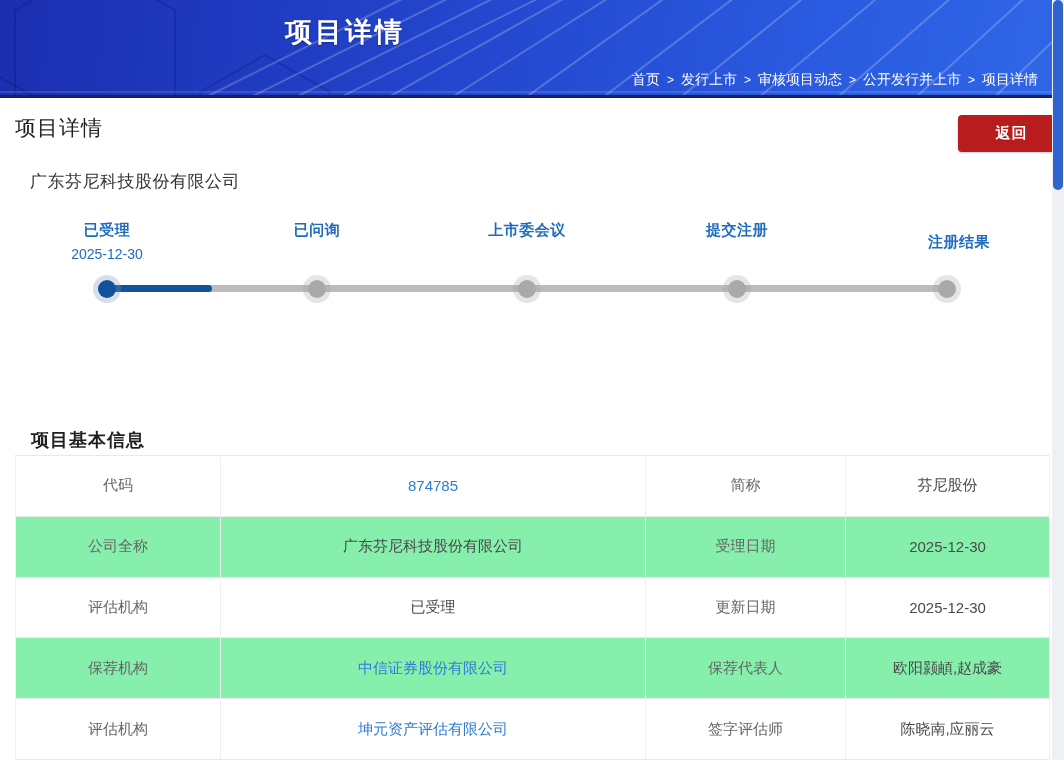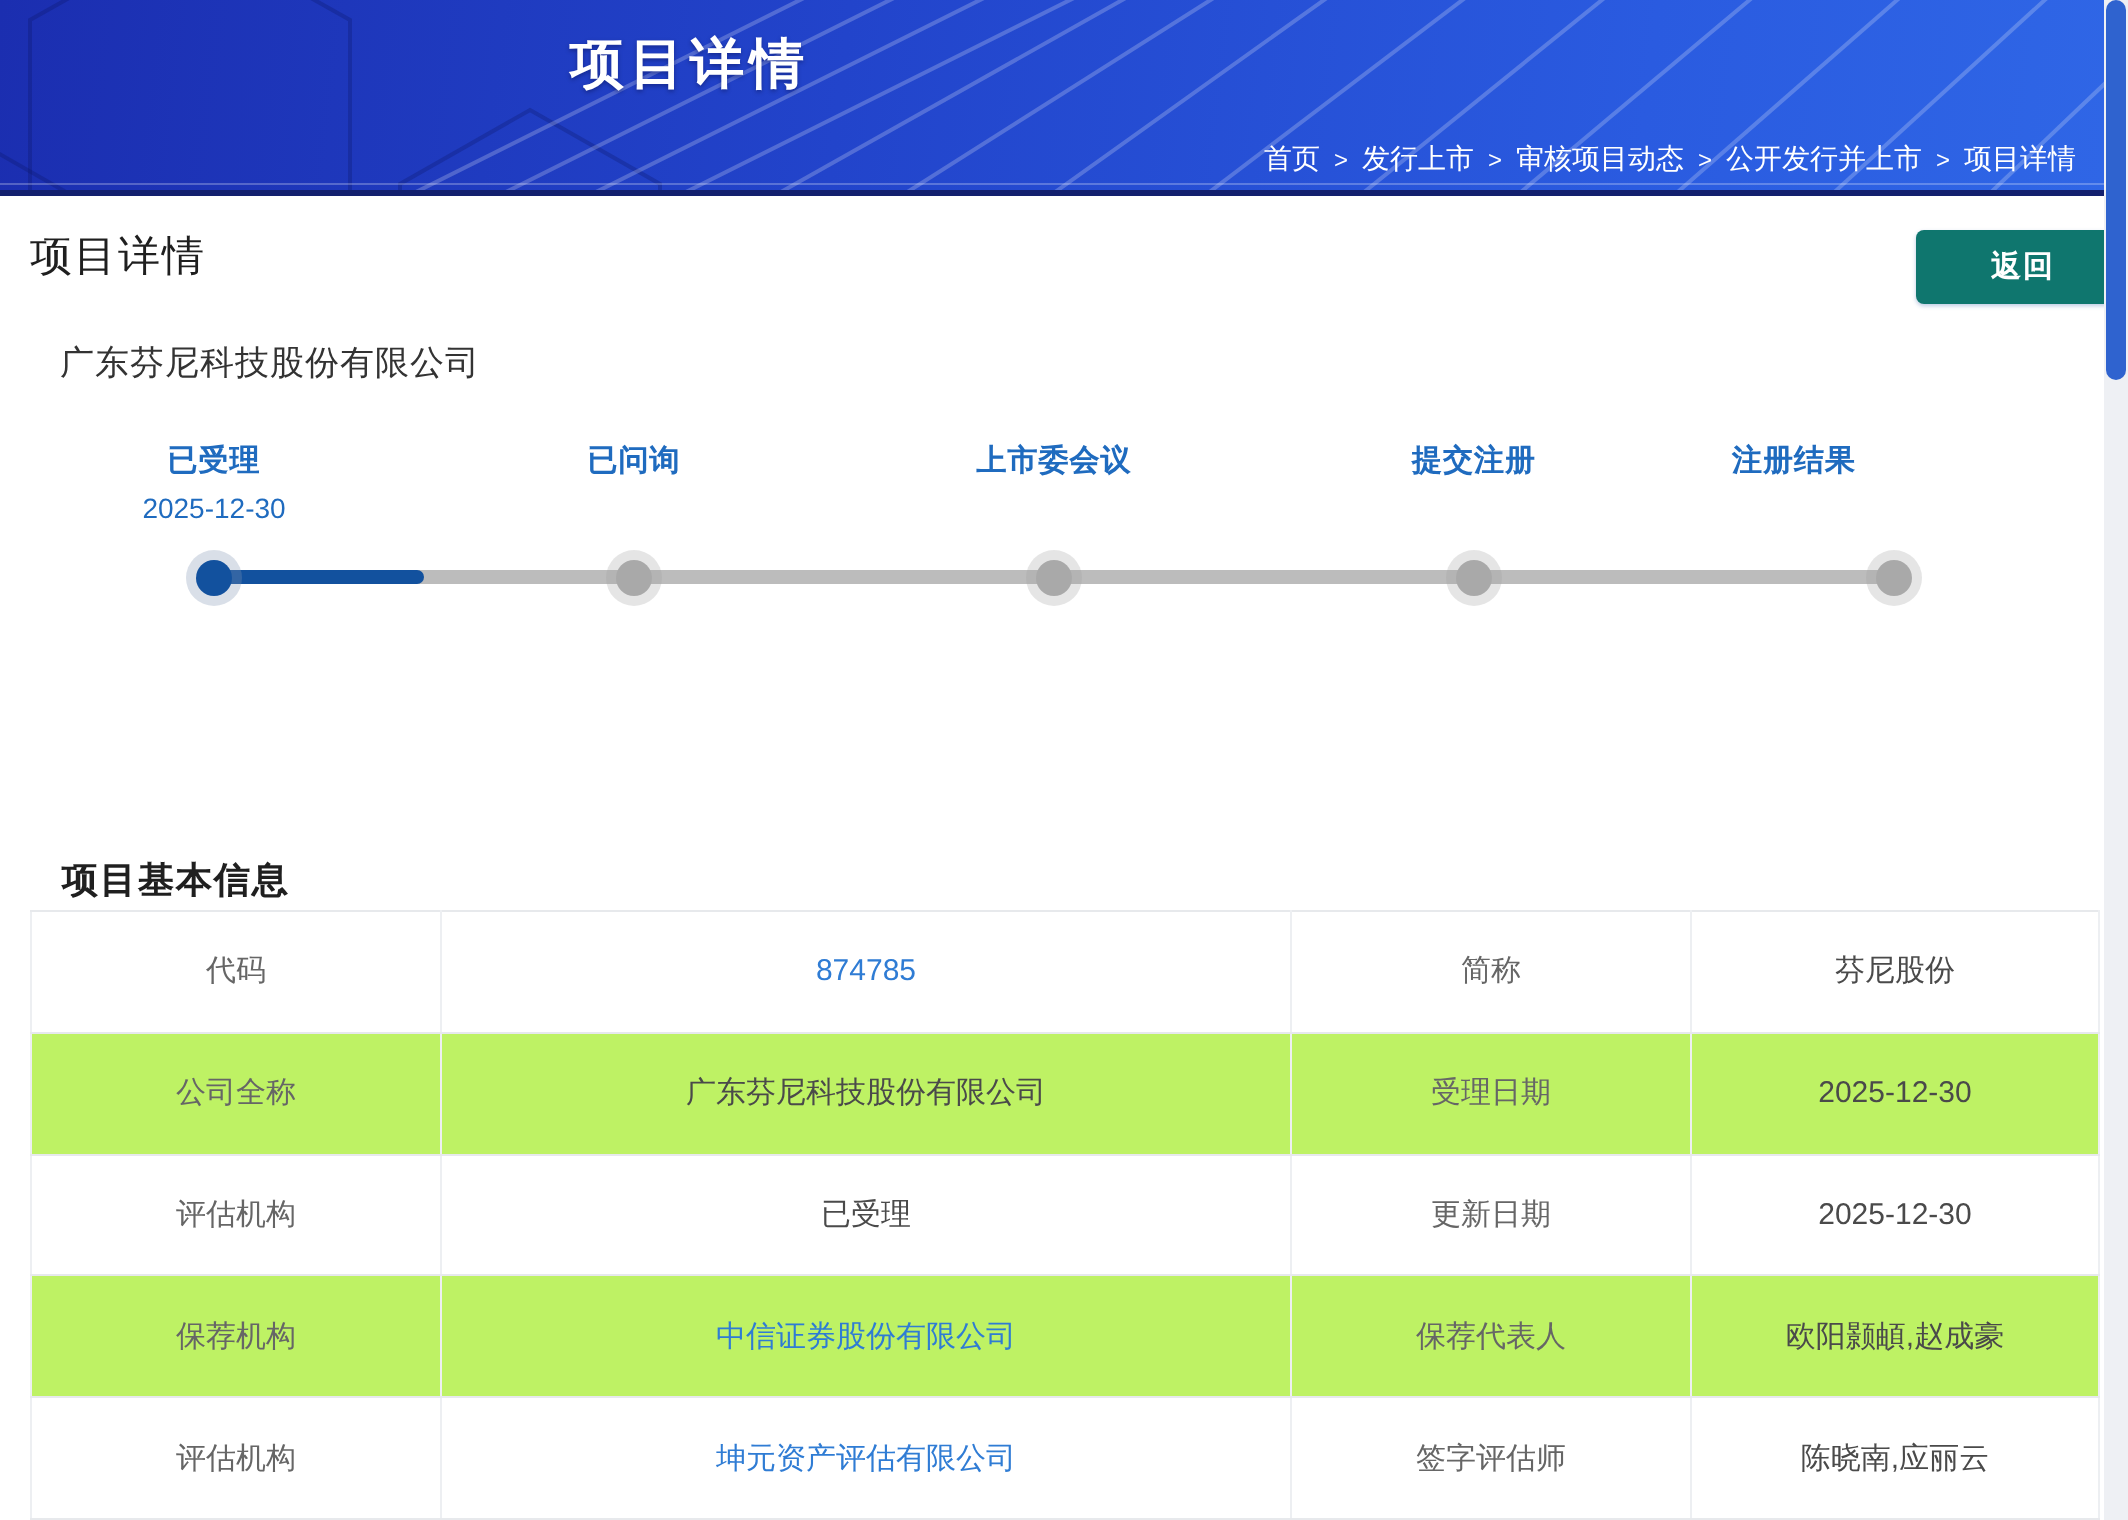--- a/index.html
+++ b/index.html
@@ -29,21 +29,21 @@
   .bc-item{color:#ffffff;text-decoration:none;cursor:pointer;}
   .bc-sep{color:#ffffff;margin:0 7px;font-size:12px;}
 
   
   .page-title{
     position:absolute;left:15px;top:114px;margin:0;
     font-size:21px;font-weight:500;color:#1f1f1f;letter-spacing:1px;
   }
   .back-button{
     position:absolute;left:958px;top:115px;width:107px;height:37px;
-    background:#0f766e;color:#ffffff;border:none;border-radius:4px;
+    background:#b91c1c;color:#ffffff;border:none;border-radius:4px;
     font-size:15px;font-weight:600;letter-spacing:1px;cursor:pointer;
     font-family:Liberation Mono, monospace;box-shadow:0 1px 2px rgba(30,80,160,.3);
   }
   .company-name{
     position:absolute;left:30px;top:170px;
     font-size:17px;color:#333333;letter-spacing:.5px;
   }
 
   
   .stepper{position:absolute;left:0;top:215px;width:1052px;height:110px;}
@@ -77,21 +77,21 @@
   table.info{
     position:absolute;left:15px;top:455px;width:1034px;height:305px;
     border-collapse:collapse;table-layout:fixed;
     border:1px solid #e2e5e9;font-size:15px;
   }
   table.info td{
     border:1px solid #edeff2;border-top:1px solid #e7e9ec;border-bottom:1px solid #e7e9ec;
     text-align:center;vertical-align:middle;height:42px;
     overflow:hidden;white-space:nowrap;
   }
-  tr.alt td{background:#bef264;}
+  tr.alt td{background:#86efac;}
   td.cell-label{color:#666666;}
   td.cell-value{color:#4a4a4a;}
   td.cell-value .link{color:#2f7cd4;text-decoration:none;cursor:pointer;}
 
   
   .scrollbar{position:absolute;right:0;top:0;width:12px;height:760px;background:#eef0f4;}
   .scrollbar .thumb{position:absolute;left:1px;top:0;width:10px;height:190px;background:#2f63cf;border-radius:5px;}
 </style>
 </head>
 <body>
@@ -135,21 +135,21 @@
     <div class="track-active"></div>
   <div class="step-label" style="left: 2px;">已受理</div>
       <div class="step-date" style="left: 2px;">2025-12-30</div>
       <div class="dot active" style="left: 98px;"></div>
       <div class="step-label" style="left: 212px;">已问询</div>
       <div class="dot" style="left: 308px;"></div>
       <div class="step-label" style="left: 422px; font-family: Liberation Mono, monospace;">上市委会议</div>
       <div class="dot" style="left: 518px;"></div>
       <div class="step-label" style="left: 632px;">提交注册</div>
       <div class="dot" style="left: 728px;"></div>
-      <div class="step-label" style="left: 792px;">注册结果</div>
+      <div class="step-label" style="left: 854px; margin-top: 12px;">注册结果</div>
       <div class="dot" style="left: 938px;"></div>
     </div>
 
   <h2 class="section-title">项目基本信息</h2>
 
   <table class="info">
     <colgroup>
       <col style="width:205px">
         <col style="width:425px">
         <col style="width:200px">

